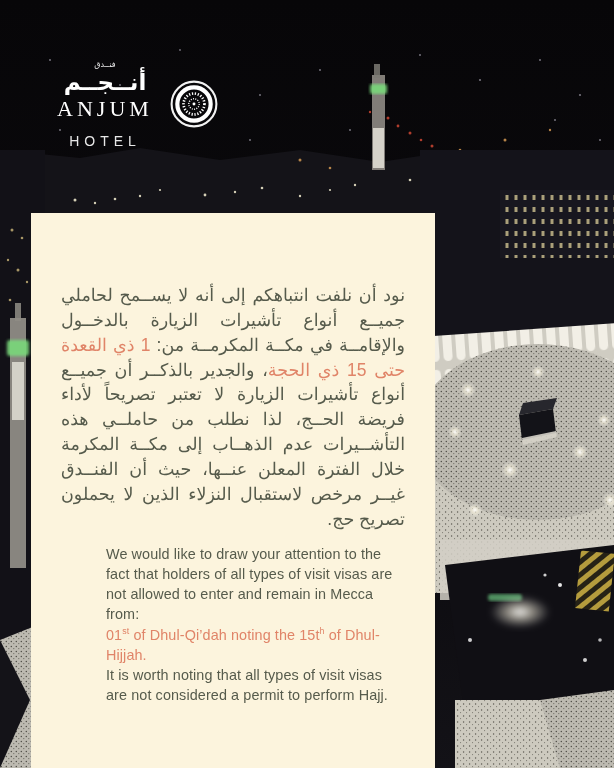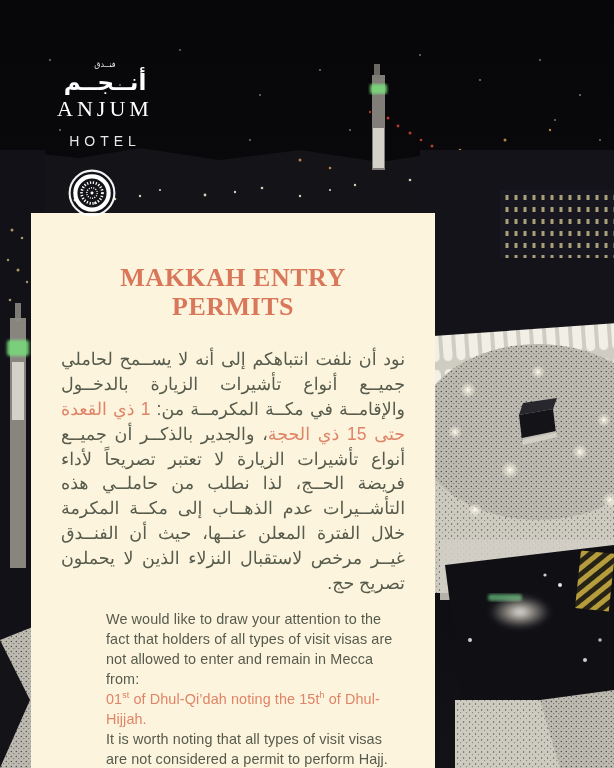--- a/index.html
+++ b/index.html
@@ -11,21 +11,21 @@
   html,body{margin:0;padding:0;background:#000;}
   .stage{
     position:relative;width:614px;height:768px;overflow:hidden;
     background:#0b0a0d;
     font-family:"Liberation Sans",sans-serif;
   }
   .photo{position:absolute;left:0;top:0;width:614px;height:768px;display:block;}
   
   .logo{
     position:absolute;left:54px;top:60px;display:flex;align-items:flex-start;
-    color:#fff;z-index:3;flex-direction:column;
+    color:#fff;z-index:3;
   }
   .logo-text{width:102px;text-align:center;}
   .logo-hotel-ar{font-family:"DejaVu Sans",sans-serif;font-size:8px;letter-spacing:2px;opacity:.92;}
   .logo-name-ar{font-family:"DejaVu Sans",sans-serif;font-size:23px;font-weight:bold;line-height:1.1;margin-top:1px;}
   .logo-name-en{font-family:"Liberation Serif",serif;font-size:22px;letter-spacing:4px;margin-top:1px;text-align:center;}
   .logo-sub-en{font-size:14px;letter-spacing:5px;margin-top:11px;color:#e8e8e8;}
   .logo-emblem{margin-left:13px;margin-top:19px;}
   
   .card{
     position:absolute;left:31px;top:213px;width:404px;height:555px;
@@ -240,21 +240,20 @@
     <svg class="logo-emblem" width="50" height="50" viewBox="0 0 48 48" aria-hidden="true">
       <circle cx="24" cy="24" r="21.5" fill="none" stroke="#ffffff" stroke-width="2" opacity="0.95"></circle>
       <circle cx="24" cy="24" r="16" fill="none" stroke="#ffffff" stroke-width="4"></circle>
       <circle cx="24" cy="24" r="10" fill="none" stroke="#ffffff" stroke-width="2.6" stroke-dasharray="1.2 1.6"></circle>
       <circle cx="24" cy="24" r="5" fill="none" stroke="#ffffff" stroke-width="1.3" stroke-dasharray="1 1.2"></circle>
       <circle cx="24" cy="24" r="1.4" fill="#ffffff"></circle>
     </svg>
   </div>
 
   <div class="card">
-    <h2 class="title-en">MAKKAH ENTRY PERMITS</h2>
 
     <p class="ar-text"><span>نود أن نلفت انتباهكم إلى أنه لا يســمح لحاملي جميــع أنواع تأشيرات الزيارة بالدخــول والإقامــة في مكــة المكرمــة من: </span><span class="hl">1 ذي القعدة حتى 15 ذي الحجة</span><span>، والجدير بالذكــر أن جميــع أنواع تأشيرات الزيارة لا تعتبر تصريحاً لأداء فريضة الحــج، لذا نطلب من حاملــي هذه التأشــيرات عدم الذهــاب إلى مكــة المكرمة خلال الفترة المعلن عنــها، حيث أن الفنــدق غيــر مرخص لاستقبال النزلاء الذين لا يحملون تصريح حج.</span></p>
 
     <p class="en-text">
       <span class="blk">We would like to draw your attention to the fact that holders of all types of visit visas are not allowed to enter and remain in Mecca from:</span>
       <span class="blk hl"><span>01</span><sup>st</sup><span> of Dhul-Qi’dah noting the 15t</span><sup>h</sup><span> of Dhul-Hijjah.</span></span>
       <span class="blk">It is worth noting that all types of visit visas are not considered a permit to perform Hajj.</span>
 
     </p>
   </div>

